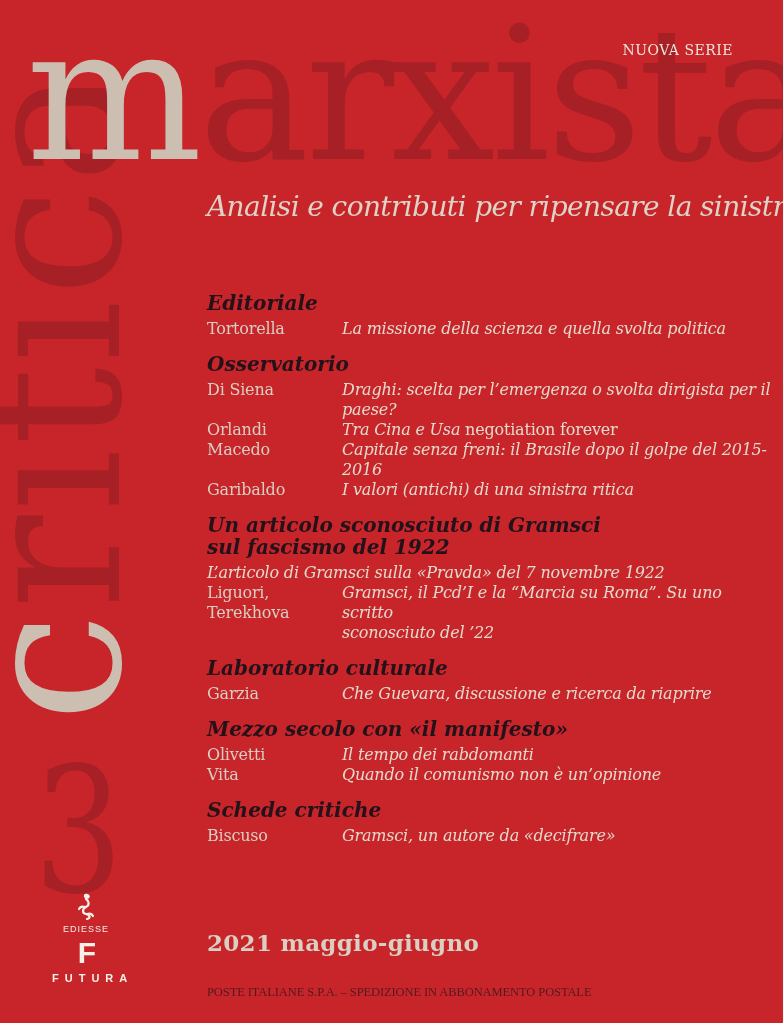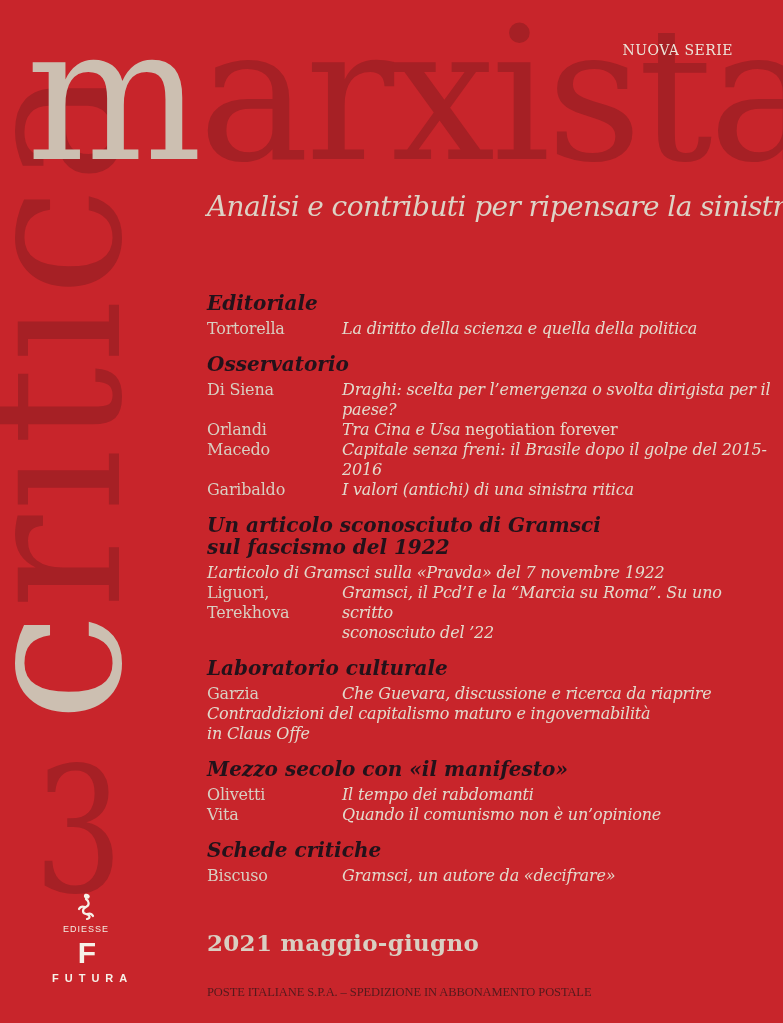--- a/index.html
+++ b/index.html
@@ -117,21 +117,21 @@
 
   <div class="subtitle">Analisi e contributi per ripensare la sinistra</div>
 
   <div class="issue-number">3</div>
 
   <div class="toc">
       <div class="toc-section">
         <div class="toc-heading">Editoriale</div>
         <div class="toc-row">
           <div class="toc-author">Tortorella</div>
-          <div class="toc-title">La diritto della scienza e quella della politica</div>
+          <div class="toc-title">La missione della scienza e quella svolta politica</div>
         </div>
       </div>
       <div class="toc-section">
         <div class="toc-heading">Osservatorio</div>
         <div class="toc-row">
           <div class="toc-author">Di Siena</div>
           <div class="toc-title">Draghi: scelta per l’emergenza o svolta dirigista per il paese?</div>
         </div>
         <div class="toc-row">
           <div class="toc-author">Orlandi</div>
@@ -158,22 +158,20 @@
 sconosciuto del ’22</div>
         </div>
       </div>
       <div class="toc-section">
         <div class="toc-heading">Laboratorio culturale</div>
         <div class="toc-row">
           <div class="toc-author">Garzia</div>
           <div class="toc-title">Che Guevara, discussione e ricerca da riaprire</div>
         </div>
         <div class="toc-row">
-          <div class="toc-title">Contraddizioni del capitalismo maturo e ingovernabilità
-in Claus Offe</div>
         </div>
       </div>
       <div class="toc-section">
         <div class="toc-heading">Mezzo secolo con «il manifesto»</div>
         <div class="toc-row">
           <div class="toc-author">Olivetti</div>
           <div class="toc-title">Il tempo dei rabdomanti</div>
         </div>
         <div class="toc-row">
           <div class="toc-author">Vita</div>

